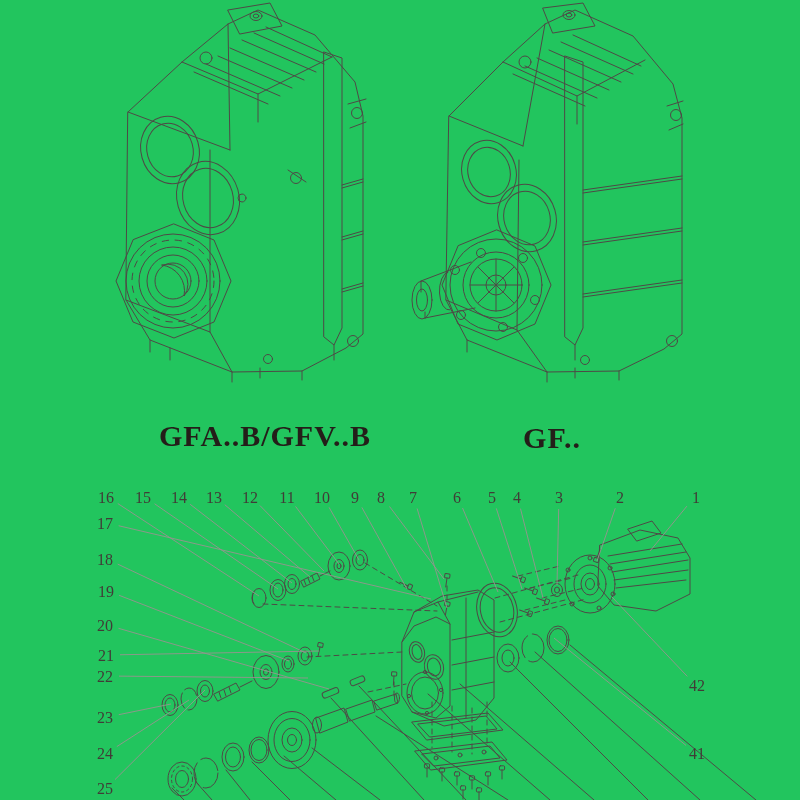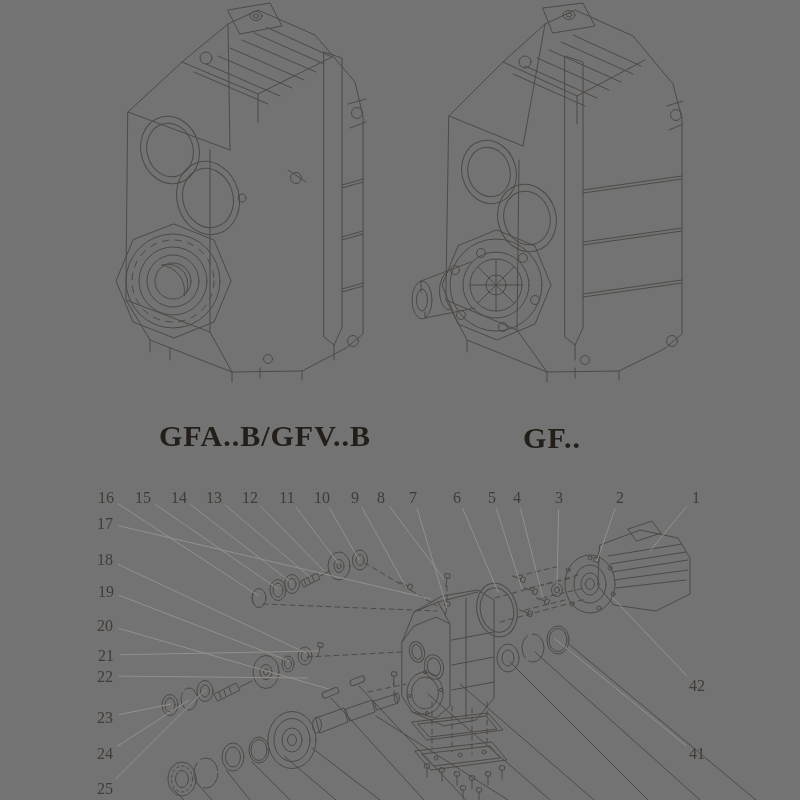--- a/index.html
+++ b/index.html
@@ -1,16 +1,16 @@
 <!DOCTYPE html>
 <html><head>
 <meta charset="utf-8">
 <style>
   html,body{margin:0;padding:0;background:#ffffff;}
-  .canvas{position:relative;width:800px;height:800px;background:#737373;overflow:hidden;
+  .canvas{position:relative;width:800px;height:800px;background:#22c55e;overflow:hidden;
           font-family:"Liberation Serif","DejaVu Serif",serif;}
   svg{position:absolute;left:0;top:0;}
   .art path,.art ellipse,.art circle,.art line,.art polyline,.art polygon,.art rect{
       fill:none;stroke:#4e4a46;stroke-width:1;stroke-linecap:round;stroke-linejoin:round;}
   .figlabel{font-weight:bold;font-size:30px;fill:#241e19;letter-spacing:1px;}
   .darkrim{stroke-width:4.5;stroke:#3c3835;}
   .mid{stroke-width:2.2;}
   .dash{stroke:#8f8b87;stroke-dasharray:5 4;stroke-width:0.9;}
   .leader{stroke:#97938f;stroke-width:0.9;}
   .bolthead{fill:#4a4642;stroke:none;}

